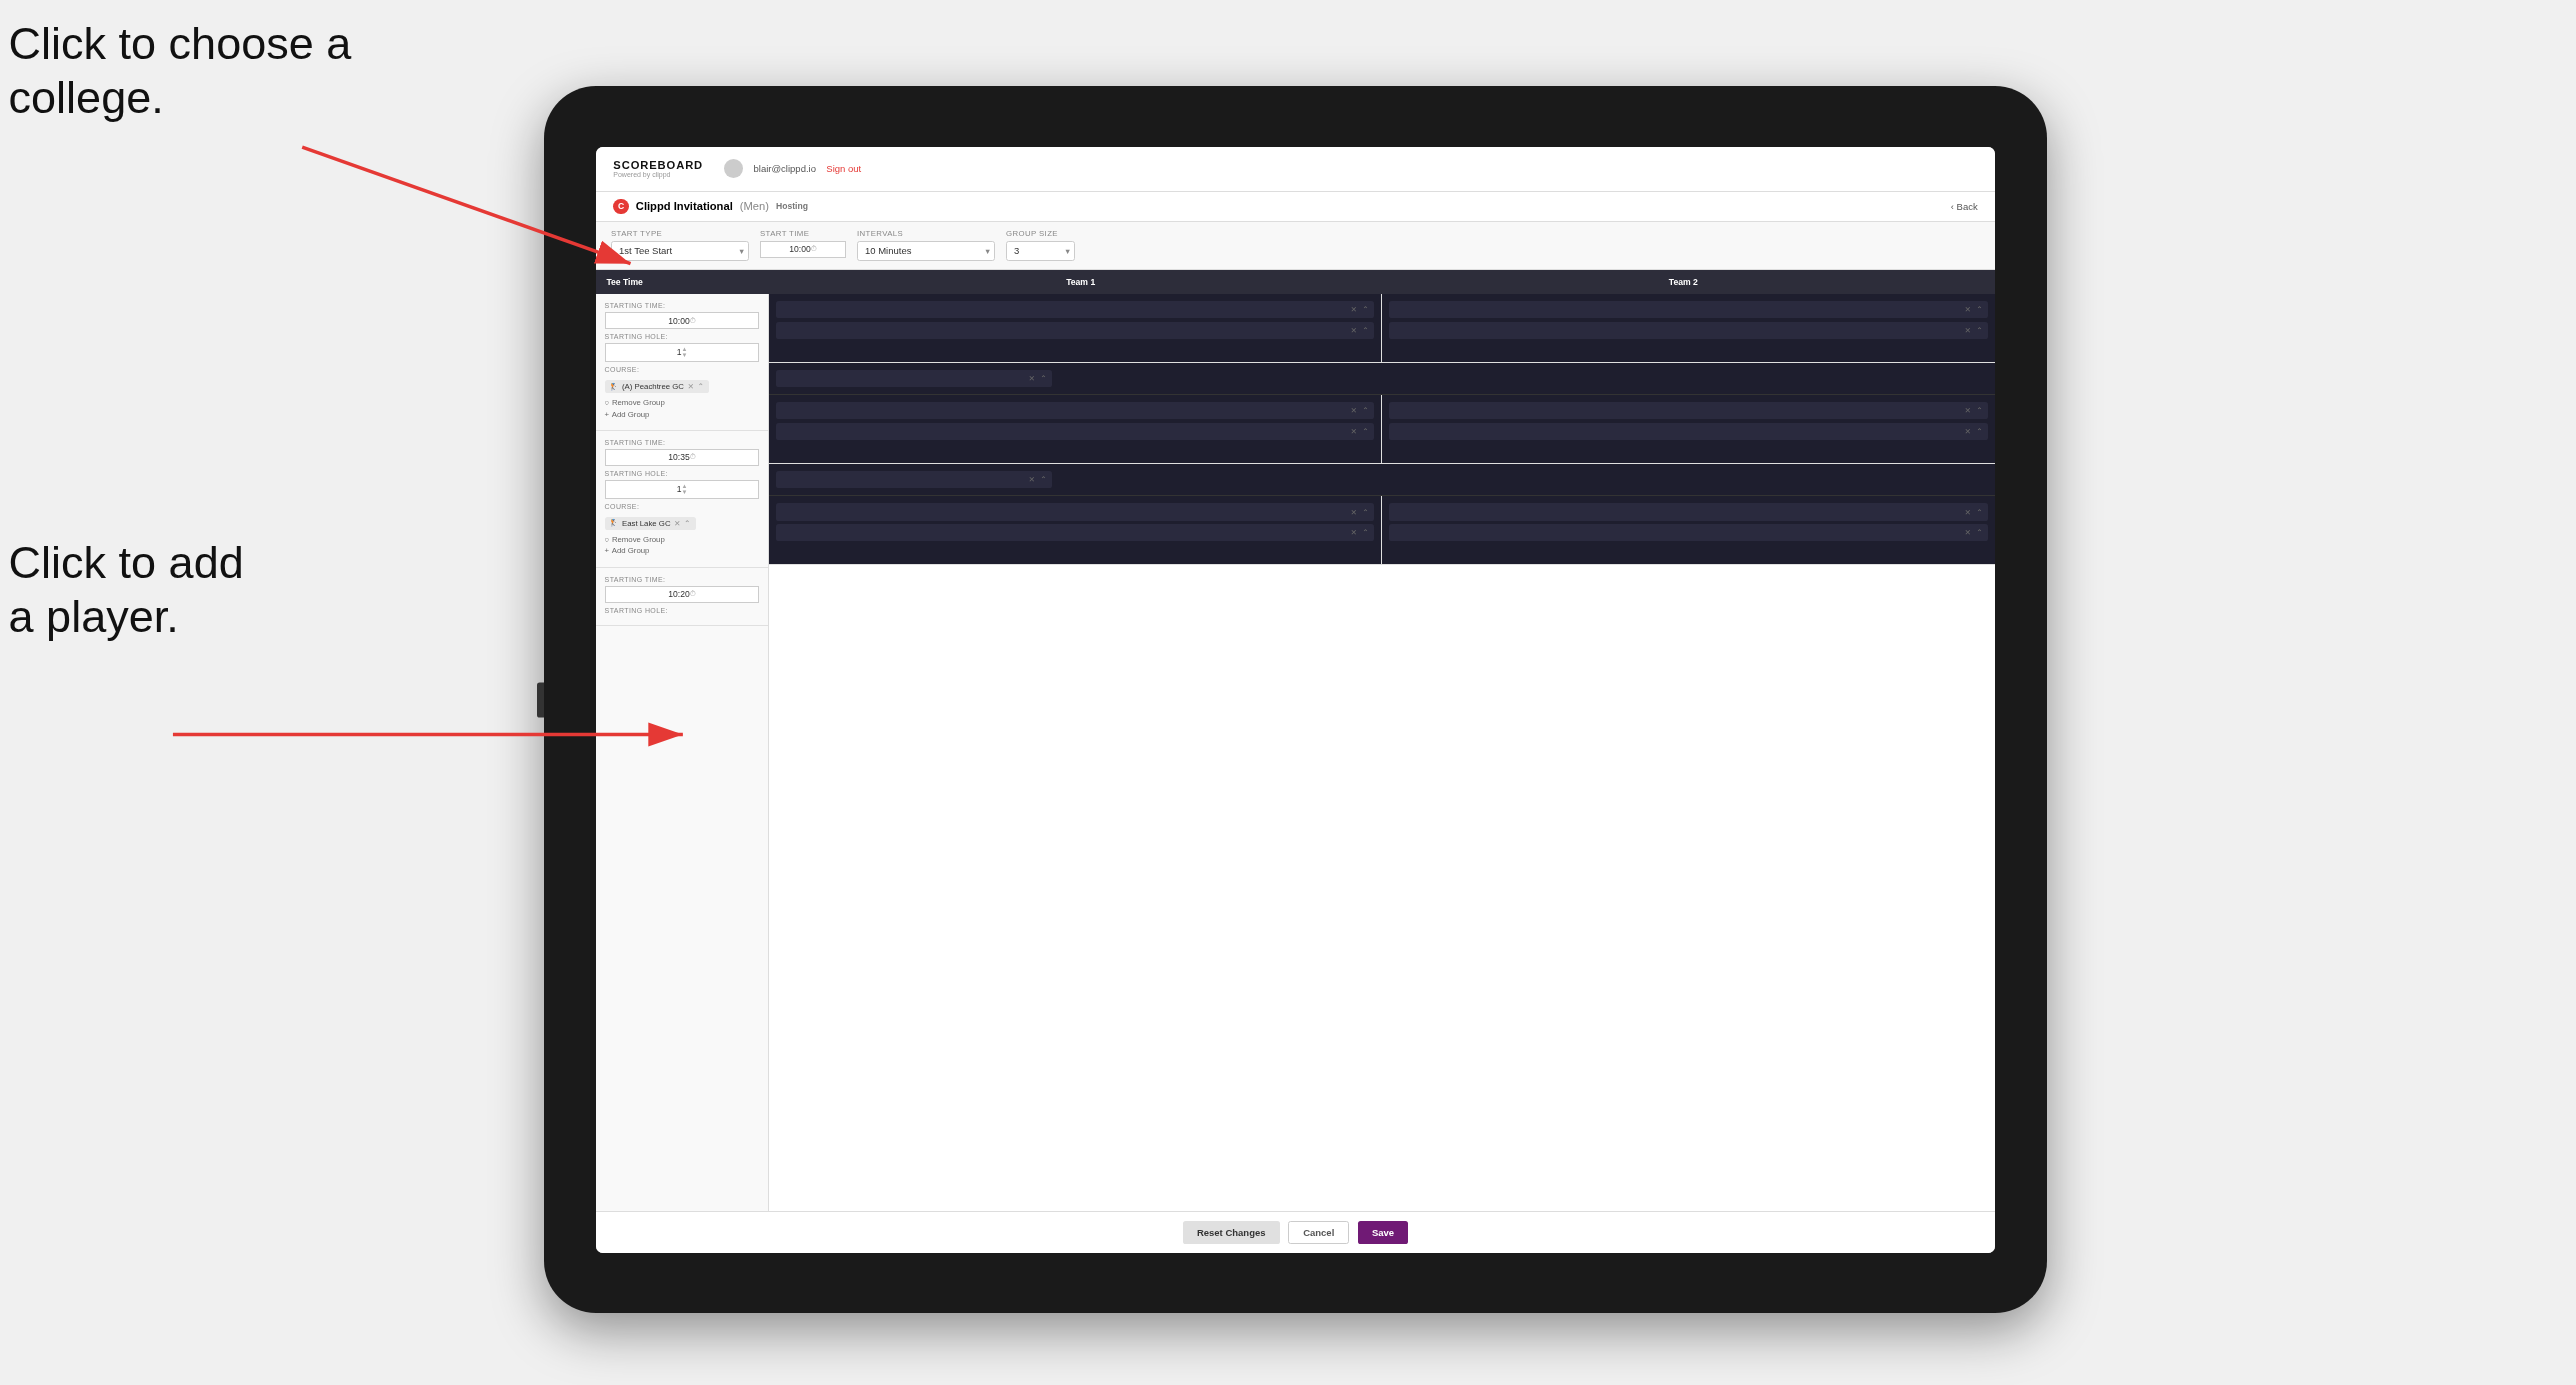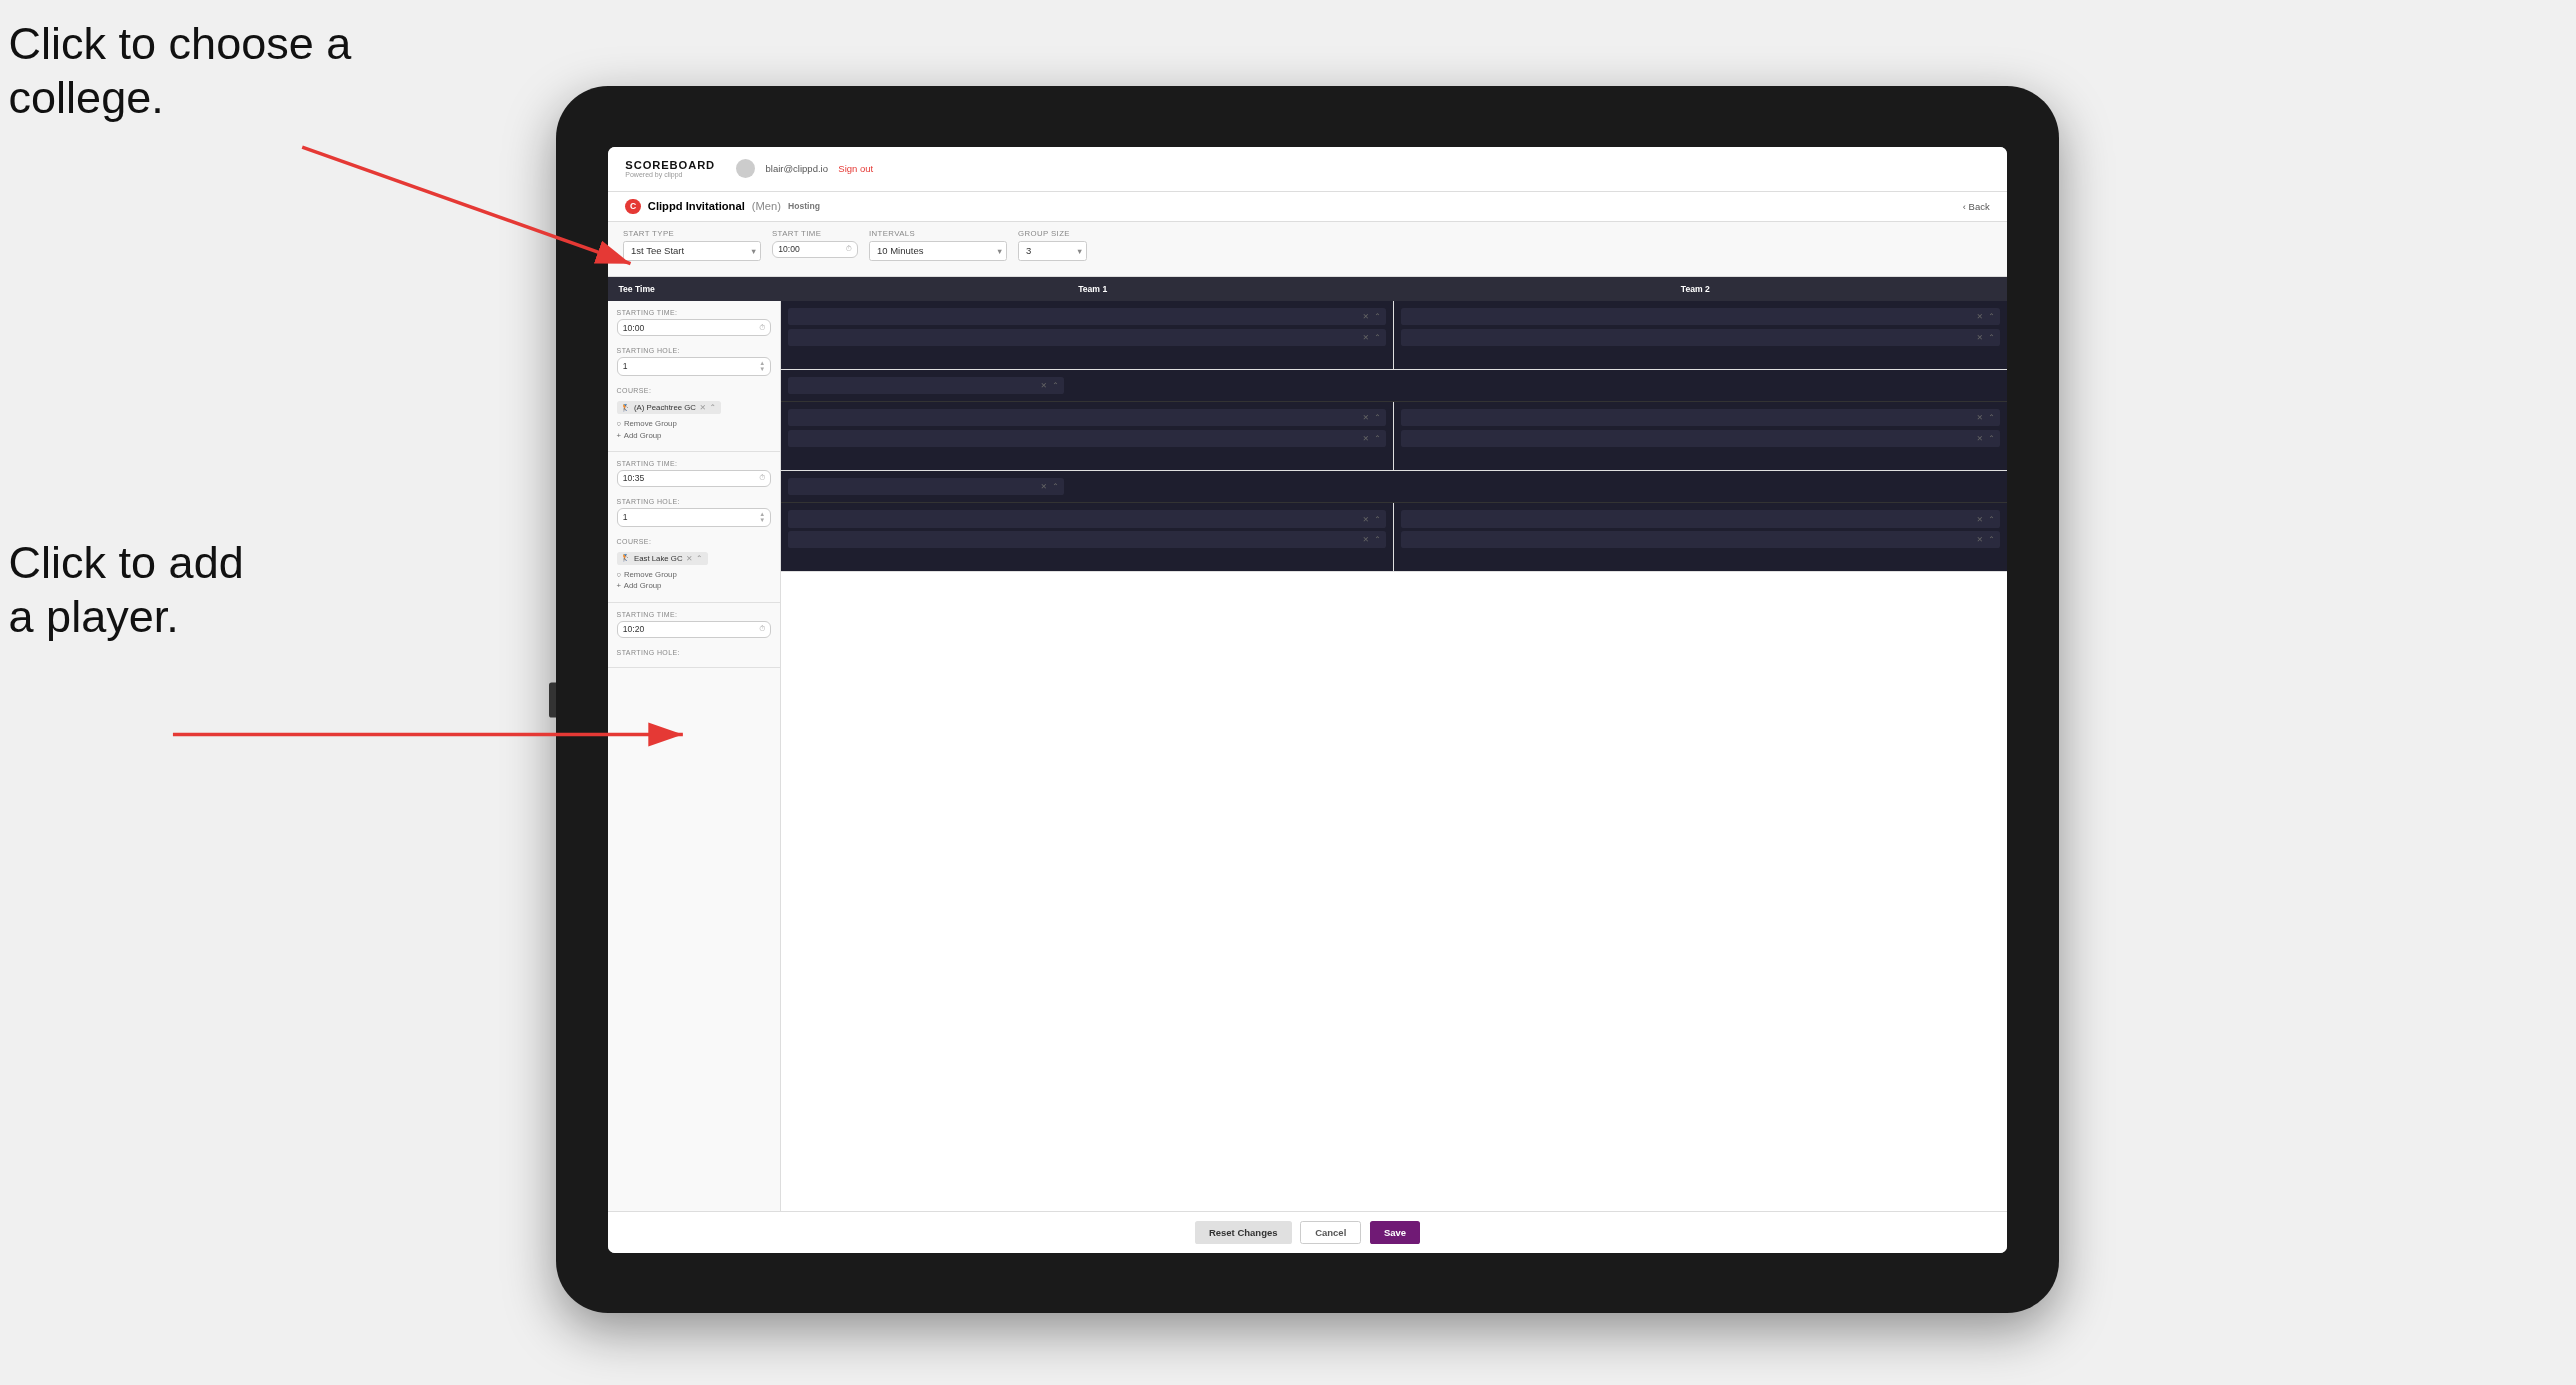--- a/index.html
+++ b/index.html
@@ -51,21 +51,21 @@
       width: 605px;
       height: 121px;
       z-index: 10;
       pointer-events: none;
     }
 
     
     .tablet {
       position: absolute;
       top: 86px;
-      left: 556px;
+      left: 544px;
       width: 1503px;
       height: 1227px;
       background: #1a1a1a;
       border-radius: 52px;
       box-shadow: 0 17.3px 52px rgba(0,0,0,0.4);
       display: flex;
       align-items: center;
       justify-content: center;
     }
 
@@ -263,26 +263,26 @@
       text-transform: uppercase;
       letter-spacing: 0.4px;
       margin-bottom: 2.6px;
     }
 
     .field-input {
       display: flex;
       align-items: center;
       background: #fff;
       border: 0.9px solid #ccc;
-      border-radius: 6px;
+      border-radius: 0;
       padding: 2.6px 5.2px;
       font-size: 8.6px;
       color: #333;
-      justify-content: space-between;
-      margin-bottom: 11px;
+      justify-content: center;
+      margin-bottom: 4px;
     }
 
     .field-input-arrows {
       display: flex;
       flex-direction: column;
       font-size: 6px;
       color: #aaa;
       line-height: 1;
     }
 

